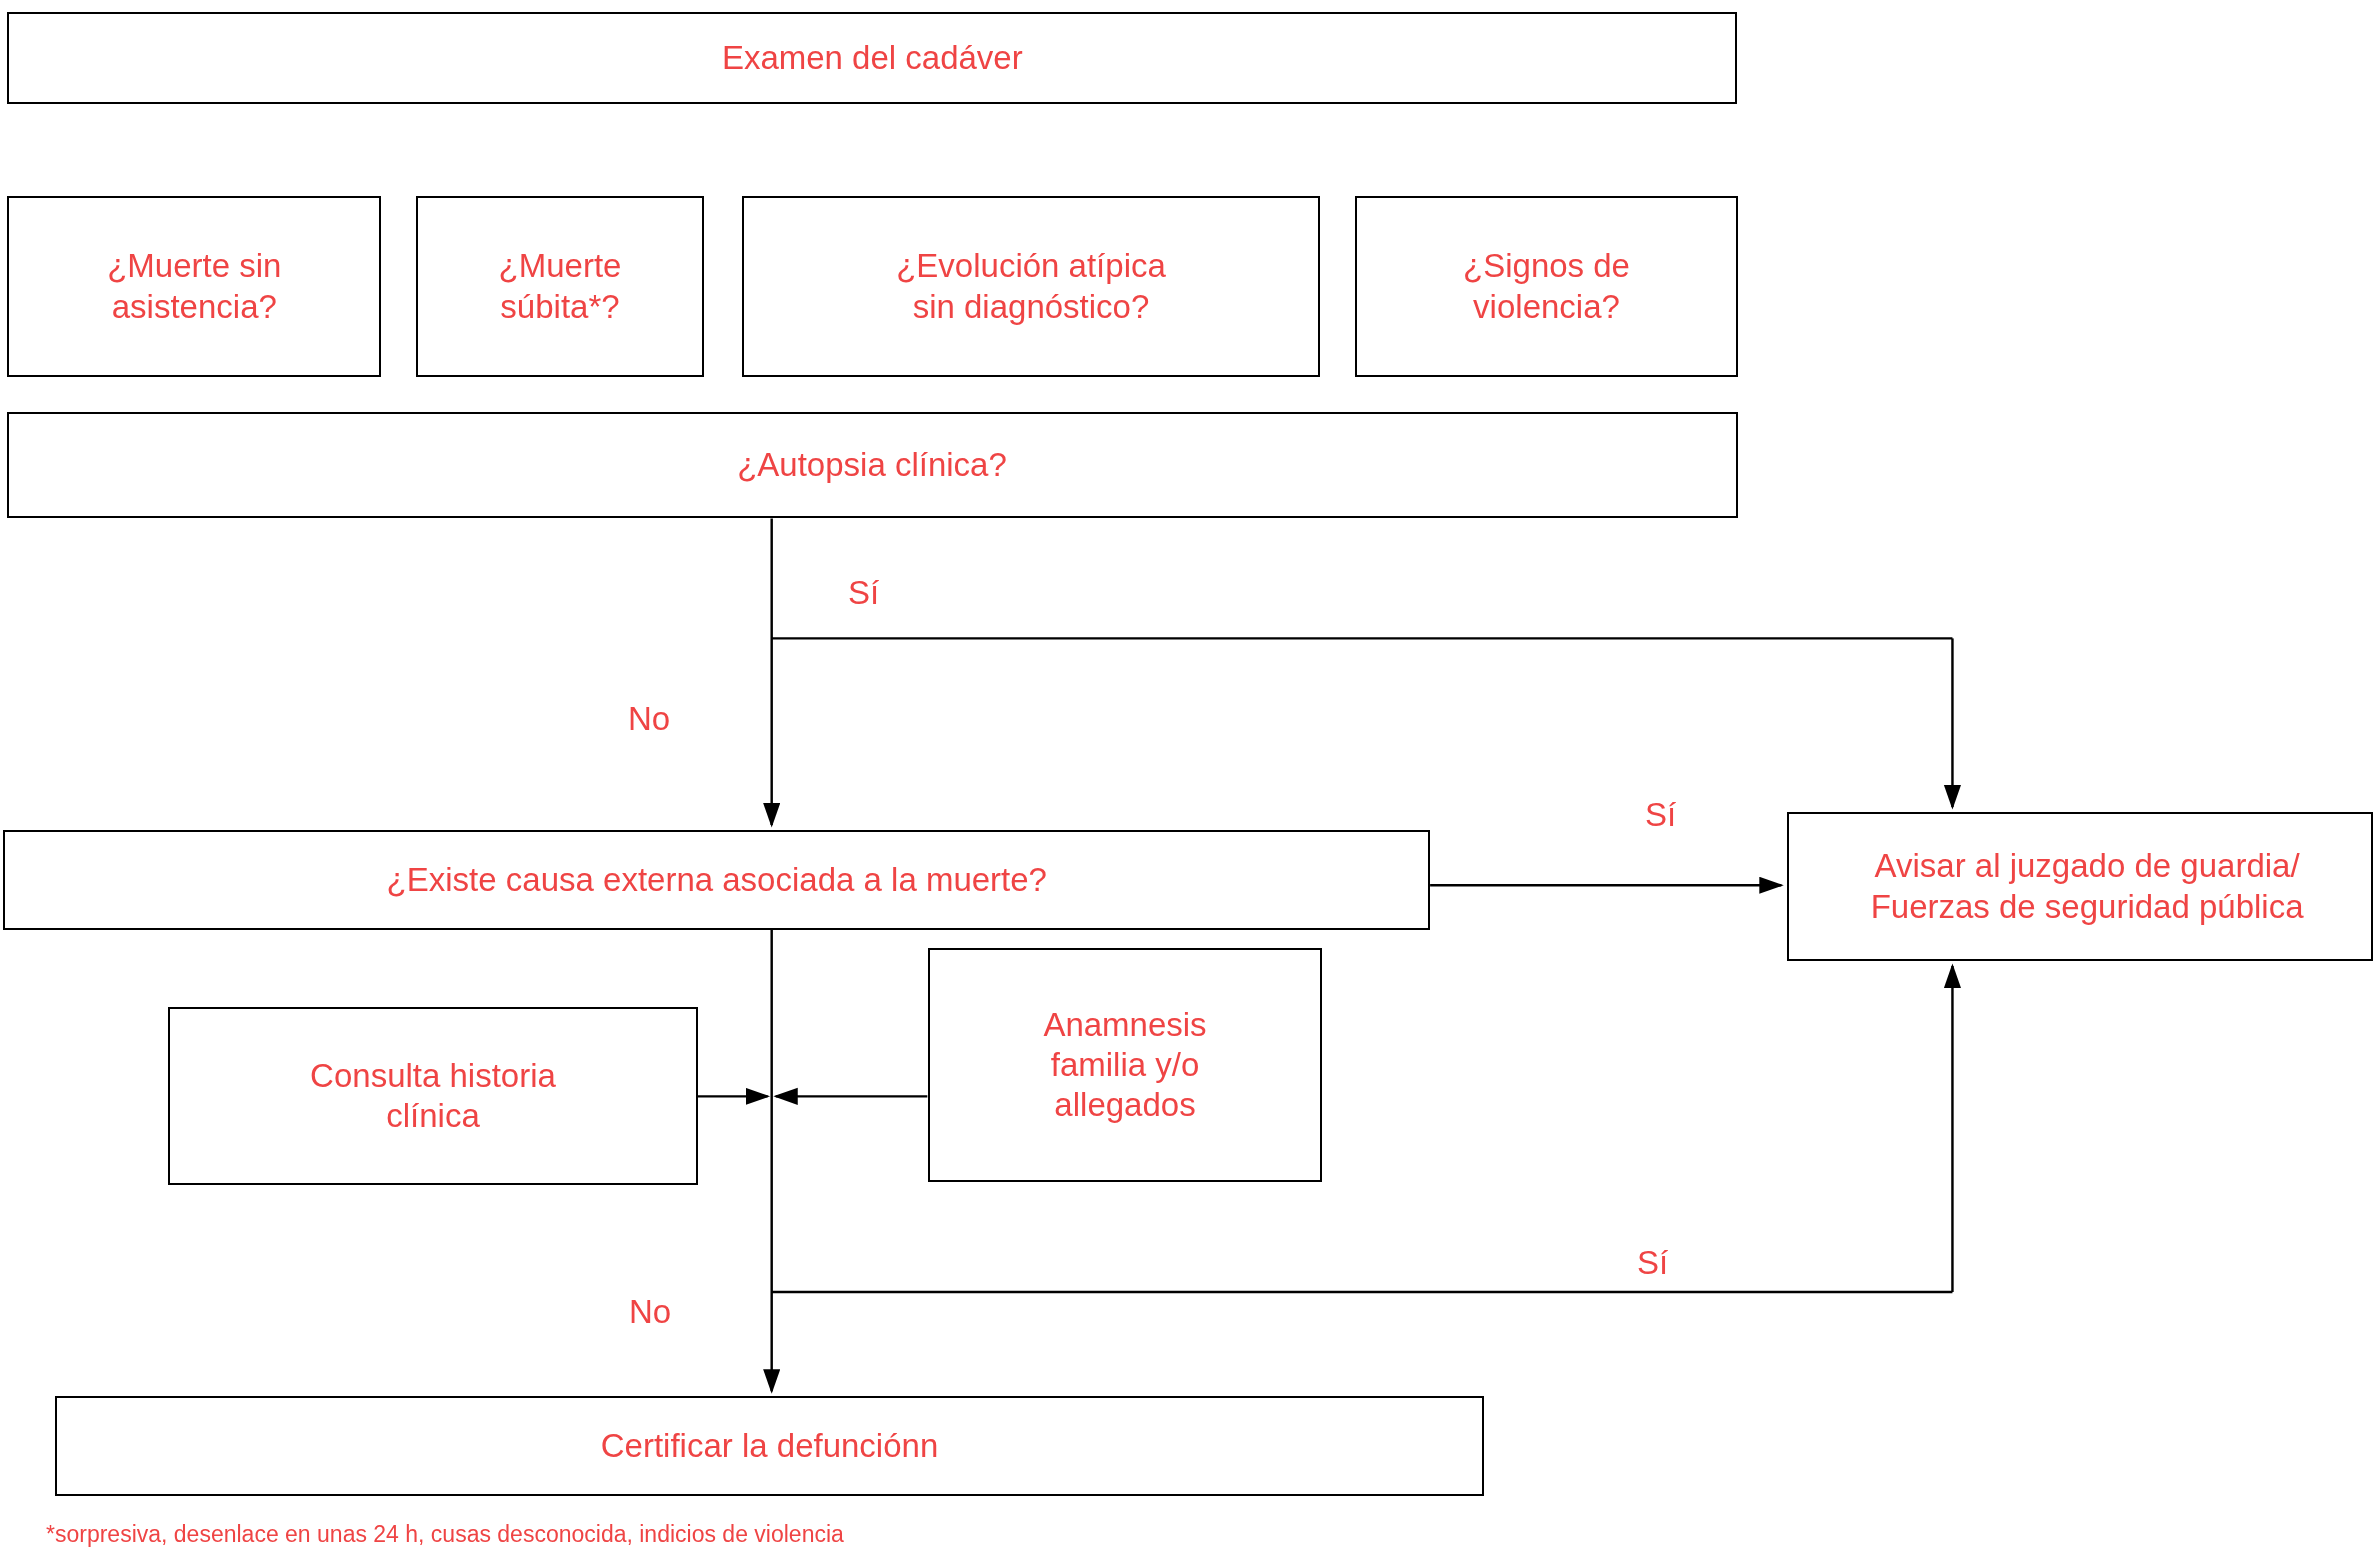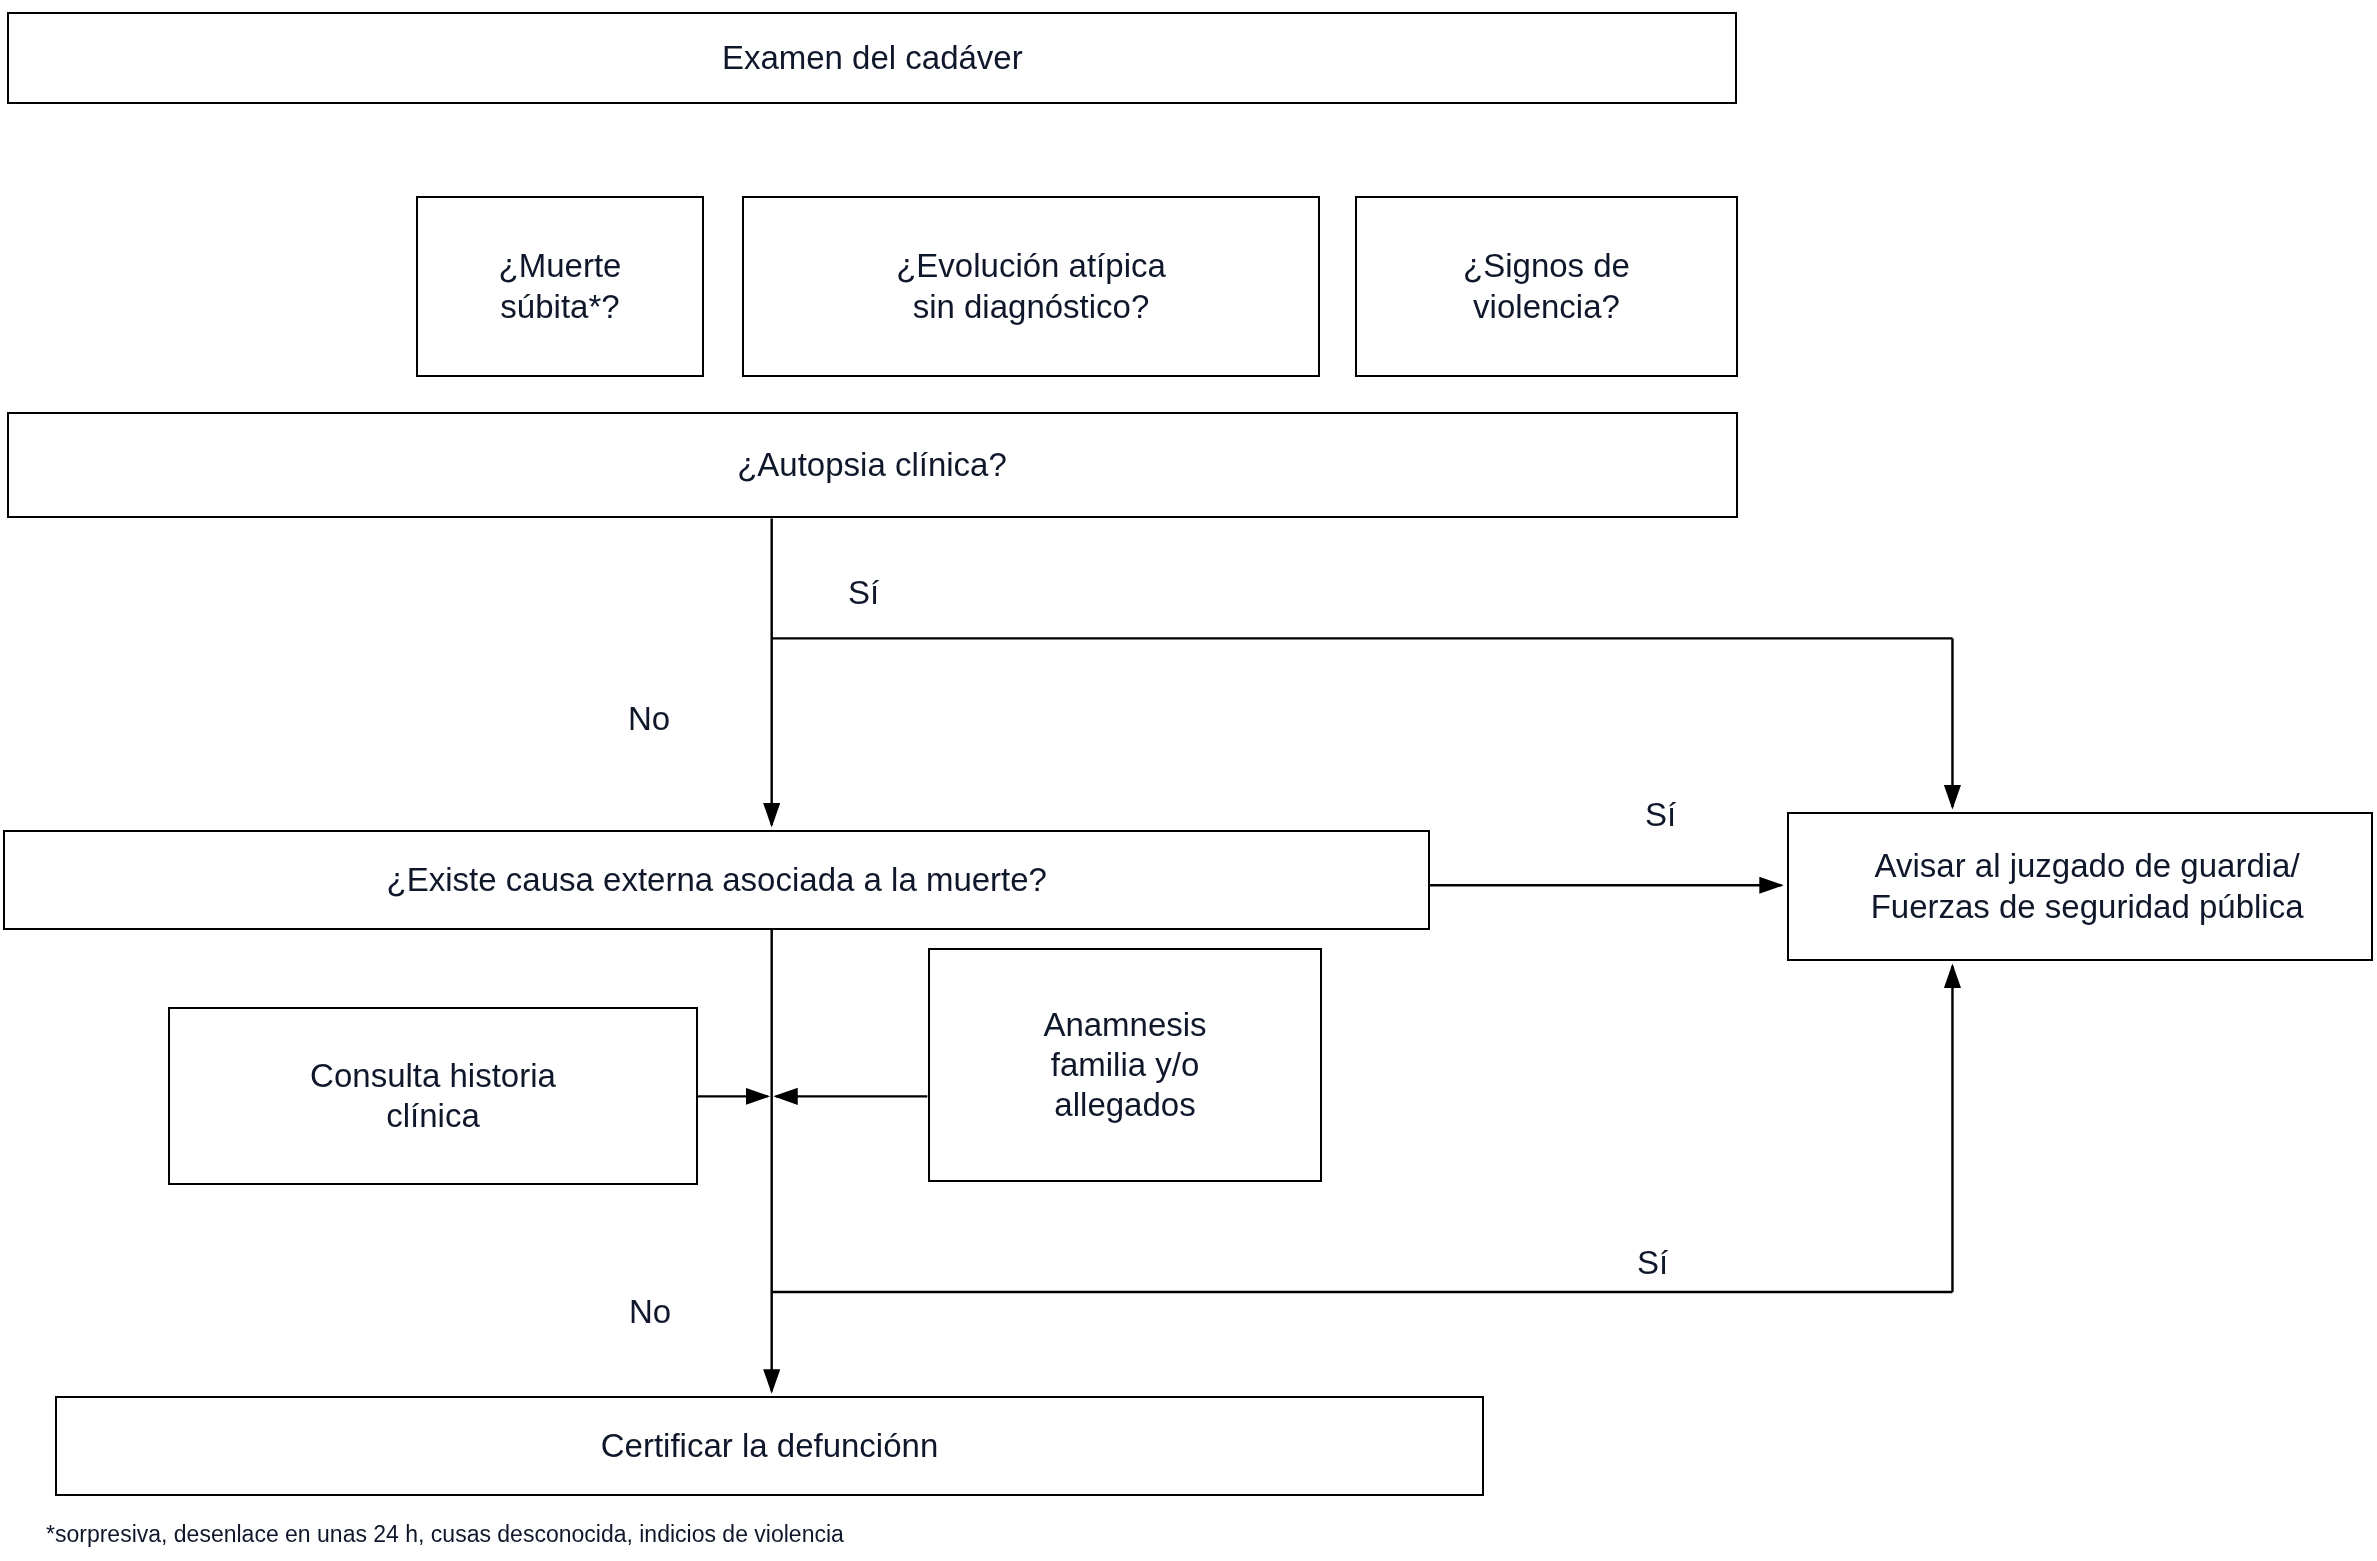--- a/index.html
+++ b/index.html
@@ -6,21 +6,21 @@
     margin: 0;
     padding: 0;
     background: #ffffff;
   }
   #canvas {
     position: relative;
     width: 1902px;
     height: 1562px;
     background: #ffffff;
     font-family: "Liberation Sans", "DejaVu Sans", sans-serif;
-    color: #0f172a;
+    color: #ef4444;
   }
   #connectors {
     position: absolute;
     left: 0;
     top: 0;
     width: 2377px;
     height: 1562px;
     pointer-events: none;
   }
   .node {
@@ -74,20 +74,22 @@
     <line x1="842" y1="1345" x2="942" y2="1345" stroke="#000000" stroke-width="3" marker-end="url(#arrow)"></line>
 
     <line x1="1138" y1="1345" x2="952" y2="1345" stroke="#000000" stroke-width="3" marker-end="url(#arrow)"></line>
 
     <line x1="947" y1="1585" x2="2396" y2="1585" stroke="#000000" stroke-width="3"></line>
     <line x1="2396" y1="1585" x2="2396" y2="1185" stroke="#000000" stroke-width="3" marker-end="url(#arrow)"></line>
   </svg>
 
   <div class="node" style="left:7.3px; top:12.2px; width:1730px; height:92px;">Examen del cadáver</div>
 
+  <div class="node" style="left:7.3px; top:196px; width:374px; height:181px;">¿Muerte sin
+asistencia?</div>
 
   <div class="node" style="left:416px; top:196px; width:288px; height:181px;">¿Muerte
 súbita*?</div>
 
   <div class="node" style="left:742px; top:196px; width:578px; height:181px;">¿Evolución atípica
 sin diagnóstico?</div>
 
   <div class="node" style="left:1355px; top:196px; width:383px; height:181px;">¿Signos de
 violencia?</div>
 

